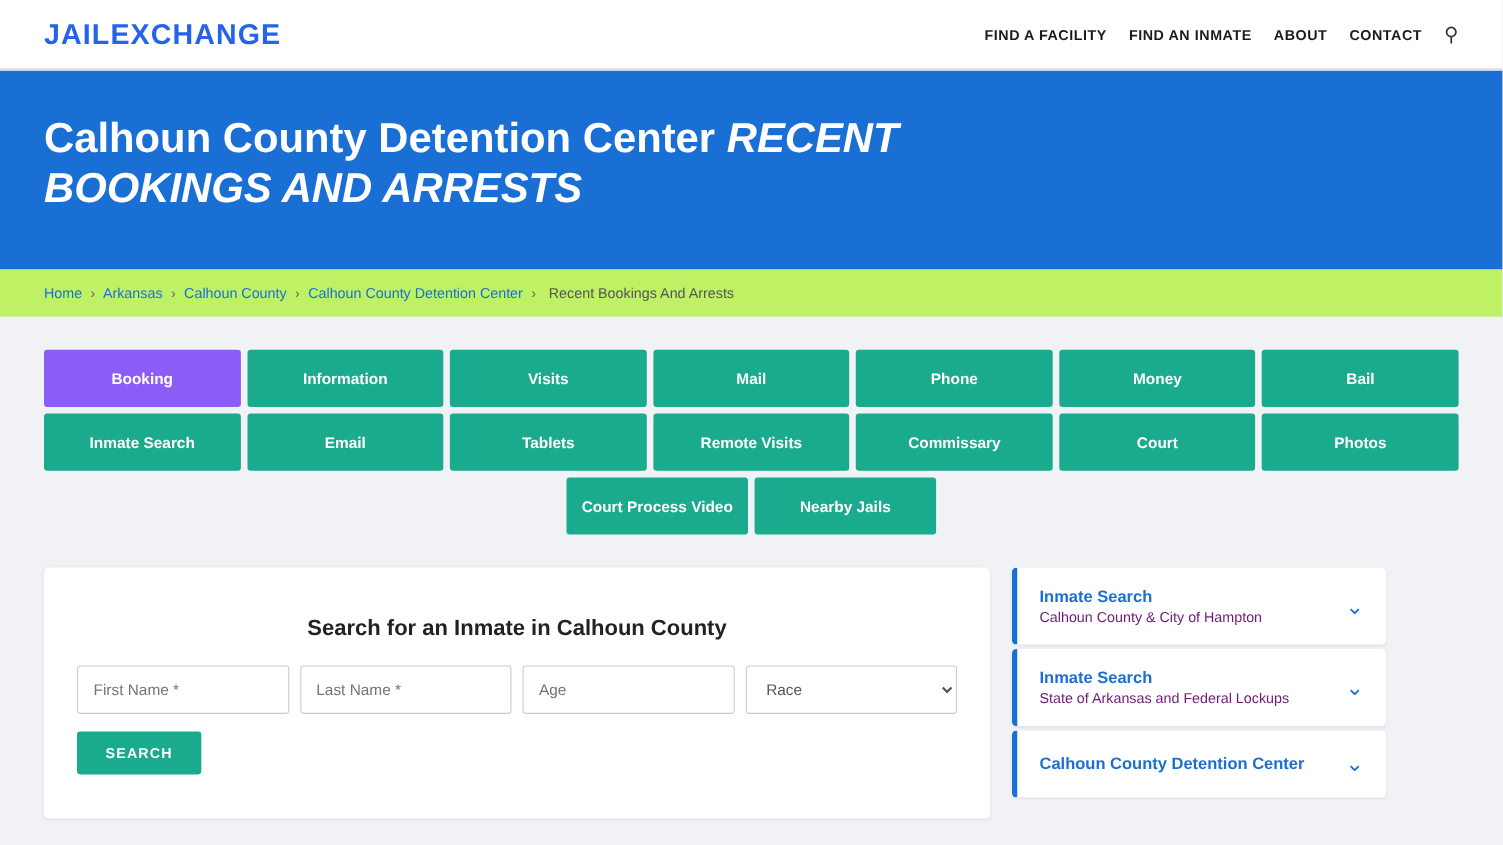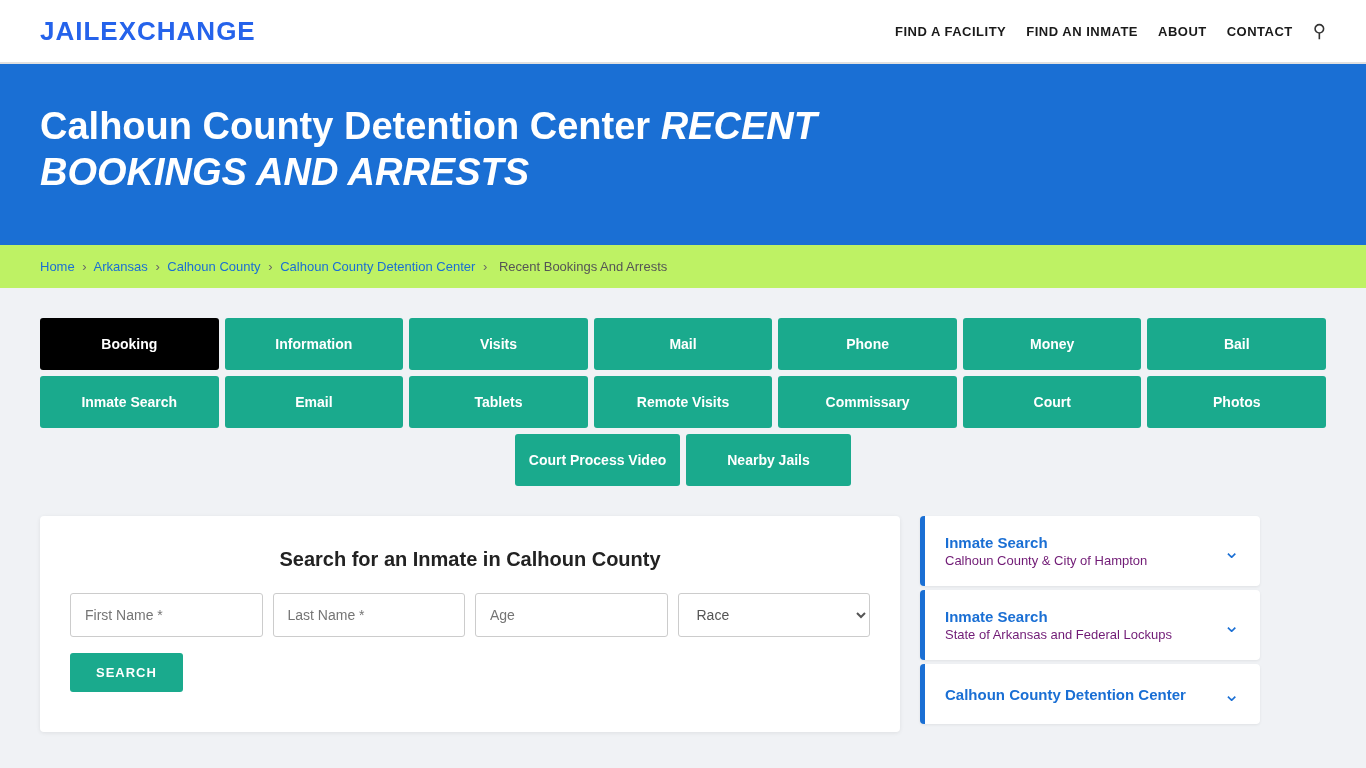--- a/index.html
+++ b/index.html
@@ -103,39 +103,39 @@
       padding: 18px 10px;
       font-size: 14px;
       font-weight: 700;
       color: #fff;
       border: none;
       cursor: pointer;
       border-radius: 3px;
       text-align: center;
       flex: 1;
     }
-    .btn-blue { background: #000000; }
+    .btn-blue { background: #8b5cf6; }
     .btn-teal { background: #1aaa8d; }
     .buttons-row.row3 .nav-btn {
       flex: 0 0 auto;
       width: 165px;
     }
 
     
     .main-columns {
       display: flex;
       gap: 20px;
       align-items: flex-start;
     }
 
     
     .search-box {
       background: #fff;
       border-radius: 4px;
-      padding: 32px 30px 40px;
+      padding: 44px 30px 40px;
       flex: 1;
       max-width: 860px;
       box-shadow: 0 1px 4px rgba(0,0,0,0.08);
     }
     .search-box h2 {
       font-size: 20px;
       font-weight: 700;
       text-align: center;
       margin-bottom: 22px;
       color: #222;

